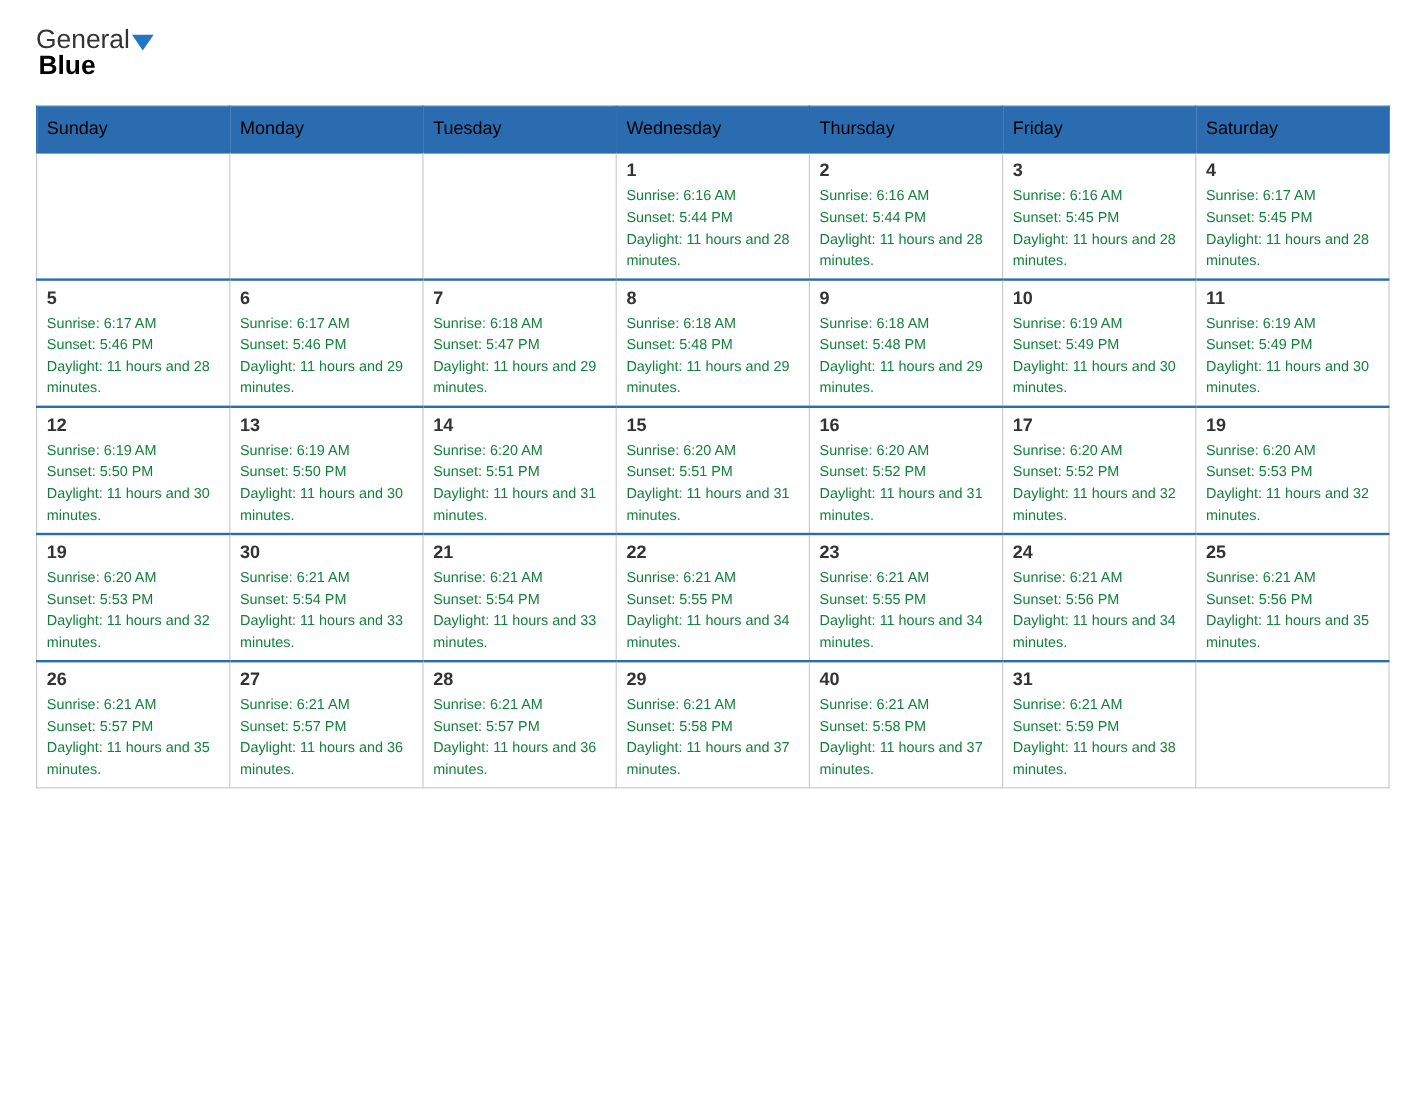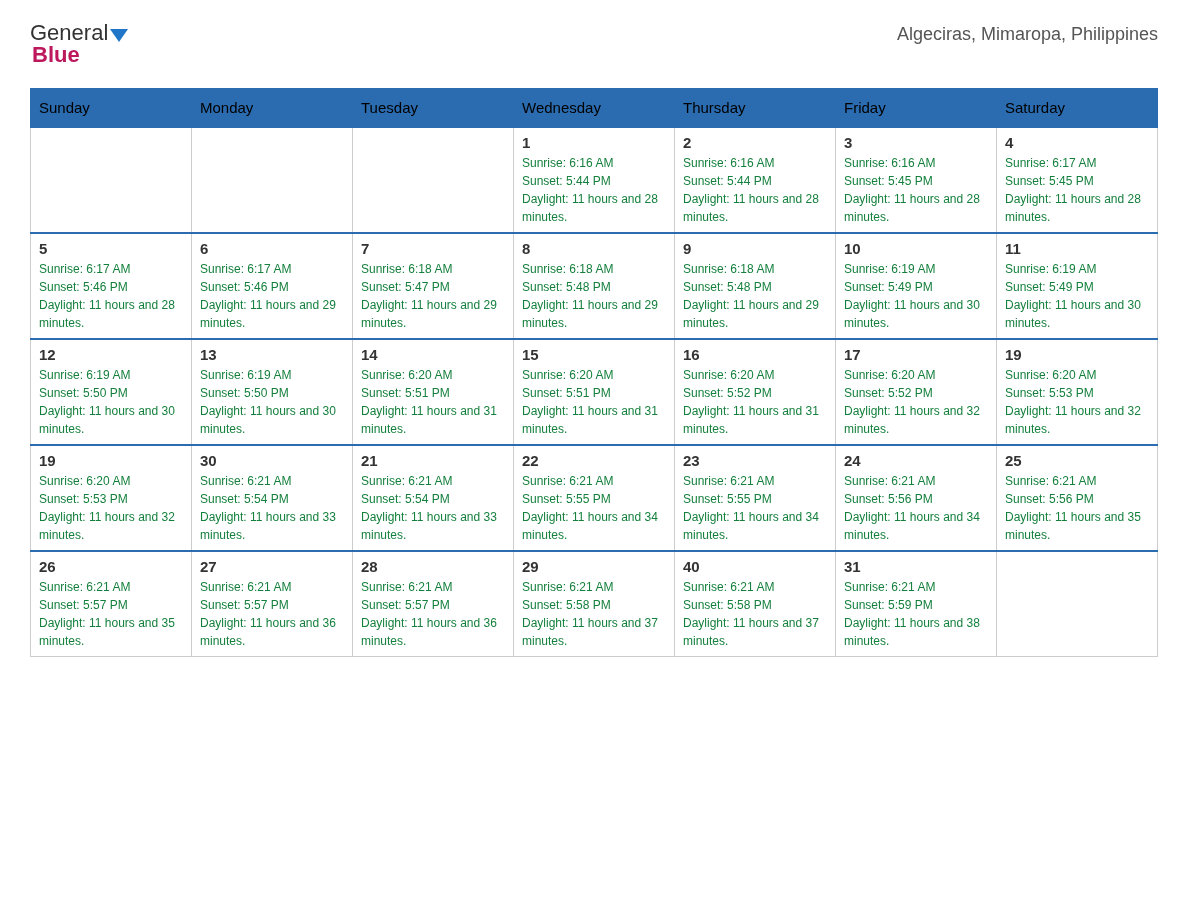--- a/index.html
+++ b/index.html
@@ -22,21 +22,21 @@
       gap: 4px;
     }
     .logo-text-general {
       font-size: 22px;
       font-weight: normal;
       color: #333;
     }
     .logo-text-blue {
       font-size: 22px;
       font-weight: bold;
-      color: #be185d;
+      color: #000000;
     }
     .title-area {
       text-align: right;
     }
     .calendar-title {
       font-size: 46px;
       font-weight: normal;
       color: #333;
       line-height: 1.1;
     }
@@ -93,21 +93,20 @@
   <div class="logo">
     <div style="display:flex; flex-direction:column; align-items:flex-start;">
       <div style="display:flex; align-items:center;">
         <span class="logo-text-general">General</span>
         <span style="display:inline-block; width:0; height:0; border-left:9px solid transparent; border-right:9px solid transparent; border-top:13px solid #2176c7; margin-left:2px; margin-top:4px;"></span>
       </div>
       <span class="logo-text-blue" style="margin-top:-4px; margin-left:2px;">Blue</span>
     </div>
   </div>
   <div class="title-area">
-    <div class="calendar-subtitle">Algeciras, Mimaropa, Philippines</div>
   </div>
 </div>
 
 <table class="calendar-table">
   <thead>
     <tr>
     <th>Sunday</th>
         <th>Monday</th>
         <th>Tuesday</th>
         <th>Wednesday</th>

